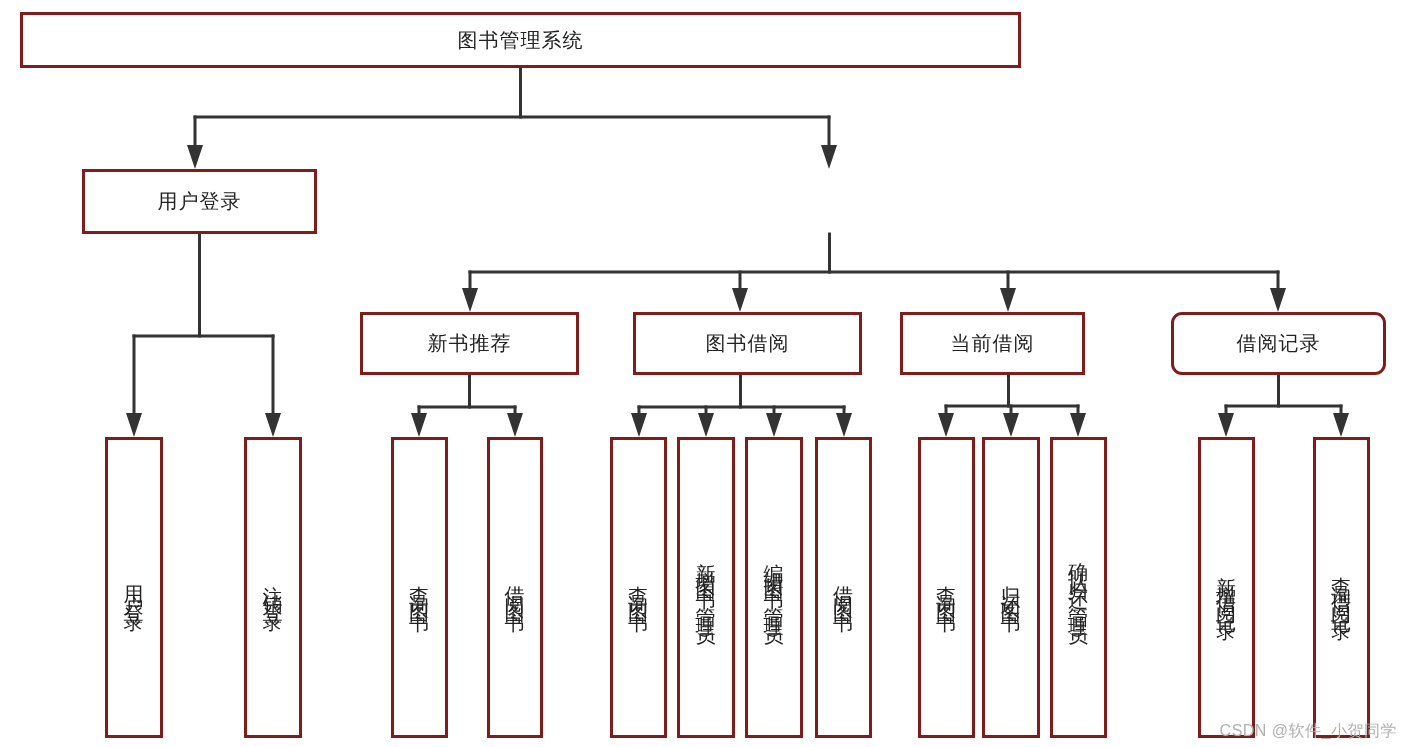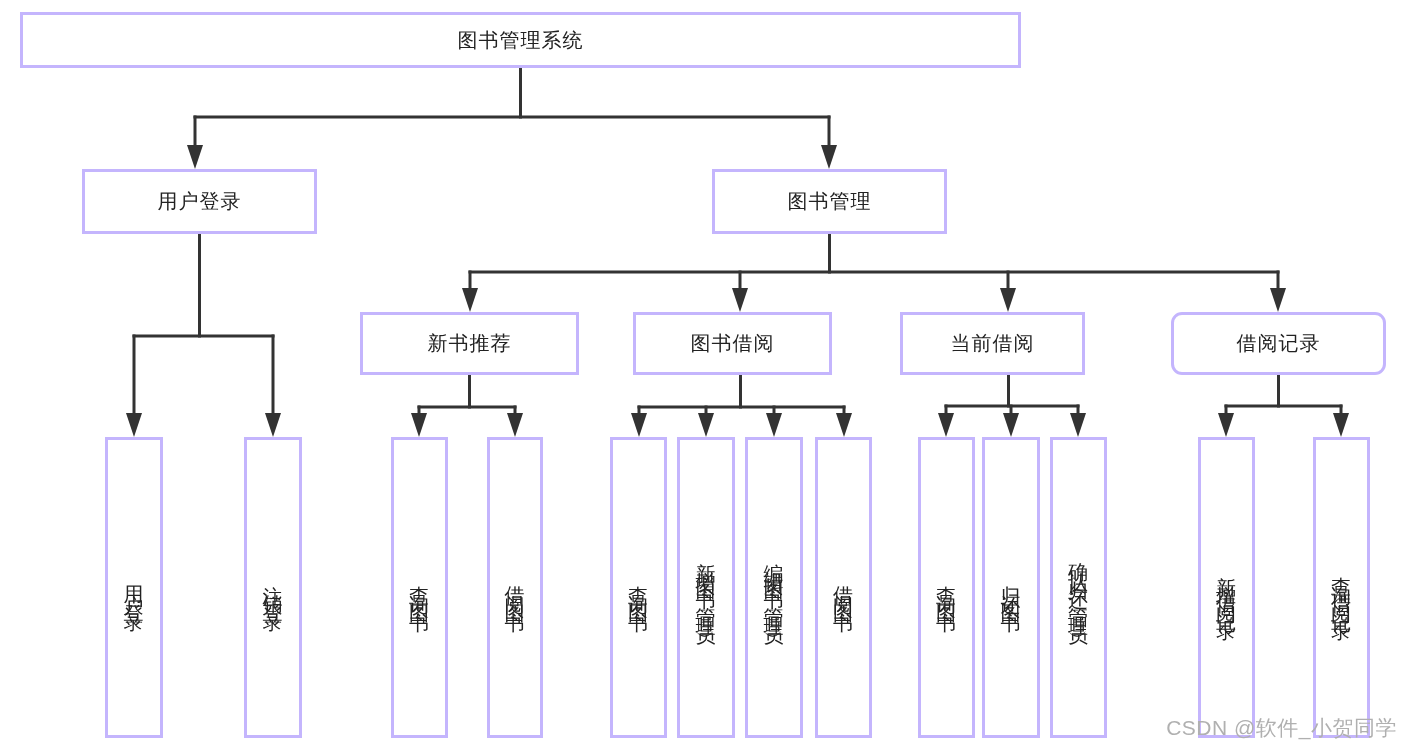--- a/index.html
+++ b/index.html
@@ -9,39 +9,39 @@
     background:#ffffff;
     font-family:"Liberation Sans","DejaVu Sans",sans-serif;
     overflow:hidden;
   }
   #wires{position:absolute;left:0;top:0;}
   #wires line{stroke:#333333;stroke-width:3;stroke-linecap:square;}
   #wires polygon{fill:#333333;}
   .node{
     position:absolute;
     box-sizing:border-box;
-    border:3px solid #c4b5fd;
+    border:3px solid #7f1d1d;
     background:#ffffff;
     display:flex;align-items:center;justify-content:center;
     color:#222222;
     font-size:20px;
     letter-spacing:1px;
     text-align:center;
   }
   .leaf span{
     writing-mode:vertical-rl;
     letter-spacing:9px;
     line-height:1;
   }
   
   .n-root   {left:20px;  top:12px;  width:1001px; height:56px;}
   .n-login  {left:82px;  top:169px; width:235px;  height:65px;}
   .n-mgmt   {left:712px; top:169px; width:235px;  height:65px;}
   .n-newbook{left:360px; top:312px; width:219px;  height:63px;font-family:Liberation Mono, monospace;}
-  .n-borrow {left:633px; top:312px; width:199px;  height:63px;}
+  .n-borrow {left:633px; top:312px; width:229px;  height:63px;}
   .n-current{left:900px; top:312px; width:185px;  height:63px;}
   .n-records{left:1171px;top:312px; width:215px;  height:63px;border-radius:11px;}
   
   .leaf{top:437px;height:301px;}
   .l-a1{left:105px; width:58px;}
   .l-a2{left:244px; width:58px;}
   .l-b1{left:391px; width:57px;}
   .l-b2{left:487px; width:56px;}
   .l-c1{left:610px; width:57px;}
   .l-c2{left:677px; width:58px;}
@@ -49,21 +49,21 @@
   .l-c4{left:815px; width:57px;}
   .l-d1{left:918px; width:57px;}
   .l-d2{left:982px; width:58px;}
   .l-d3{left:1050px;width:57px;}
   .l-e1{left:1198px;width:57px;}
   .l-e2{left:1313px;width:57px;}
   .watermark{
     position:absolute;
     right:8px;bottom:5px;
     color:#b0b0b0;
-    font-size:21px;
+    font-size:16px;
     letter-spacing:0.5px;
     white-space:nowrap;
   }
 </style>
 </head>
 <body>
 
 <div id="canvas">
 
   <svg id="wires" width="1405" height="747" viewBox="0 0 1405 747">
@@ -142,23 +142,20 @@
     </g>
   </svg>
 
   <div class="node n-root">
     <span>图书管理系统</span>
   </div>
 
   <div class="node n-login">
     <span>用户登录</span>
   </div>
-  <div class="node n-mgmt">
-    <span>图书管理</span>
-  </div>
 
   <div class="node n-newbook">
     <span>新书推荐</span>
   </div>
   <div class="node n-borrow">
     <span>图书借阅</span>
   </div>
   <div class="node n-current">
     <span>当前借阅</span>
   </div>

